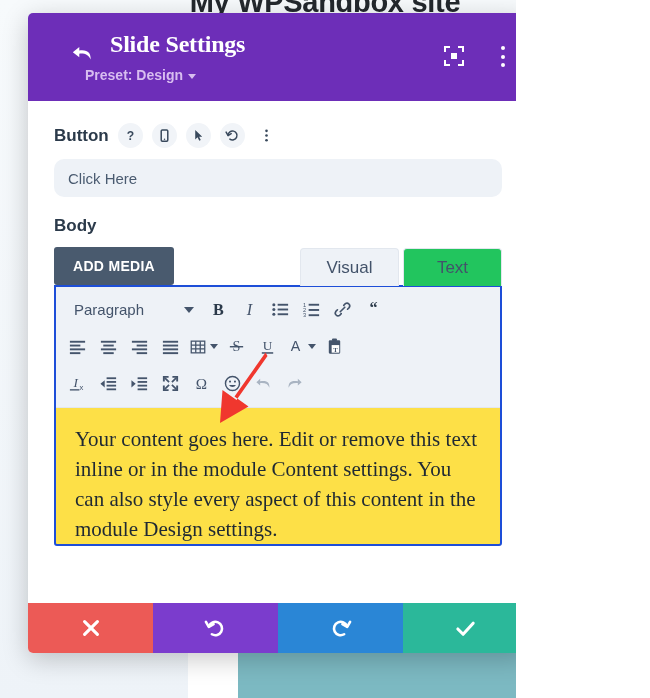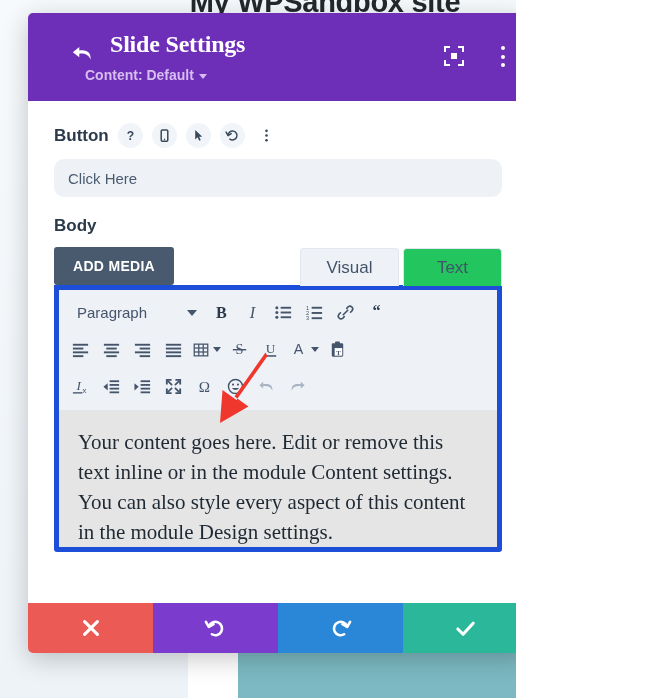--- a/index.html
+++ b/index.html
@@ -324,23 +324,23 @@
     color: #43536a;
     border: 1px solid #e2e7ee;
     border-bottom: none;
     border-radius: 4px 4px 0 0;
     cursor: pointer;
     background: #22c55e;
   }
   .mode-tab.active { background: #eef2f7; }
 
   #editor-box {
-    border: 5px solid #1d4ed8;
+    border: 2px solid #1d4ed8;
     border-radius: 0 0 3px 3px;
-    background: #e5e5e5;
+    background: #fde047;
     overflow: hidden;
   }
 
   #toolbar {
     background: #eef2f7;
     padding: 4px 6px 5px 6px;
     border-bottom: 1px solid #e2e7ee;
   }
   .tb-row {
     display: flex;
@@ -455,21 +455,21 @@
 
     <div id="modal-header">
 
       <svg id="back-icon" viewBox="0 0 24 24">
         <path d="M9.5 6.5 L3.5 11.2 L9.5 16 L9.5 12.6 C15 12.2 18 13.8 20 18 C20.2 12 17.5 8.6 9.5 9.6 Z" fill="#ffffff"></path>
       </svg>
 
       <div id="modal-title">Slide Settings</div>
 
       <div id="preset-row">
-        <span>Content: Default</span>
+        <span>Preset: Design</span>
         <span id="preset-caret"></span>
       </div>
 
       <svg id="header-focus-icon" viewBox="0 0 20 20">
         <path d="M1 6 V1 H6 M14 1 H19 V6 M19 14 V19 H14 M6 19 H1 V14" fill="none" stroke="#ffffff" stroke-width="2"></path>
         <rect x="7" y="7" width="6" height="6" fill="#ffffff"></rect>
       </svg>
 
       <div id="header-menu-icon">
         <i></i>

